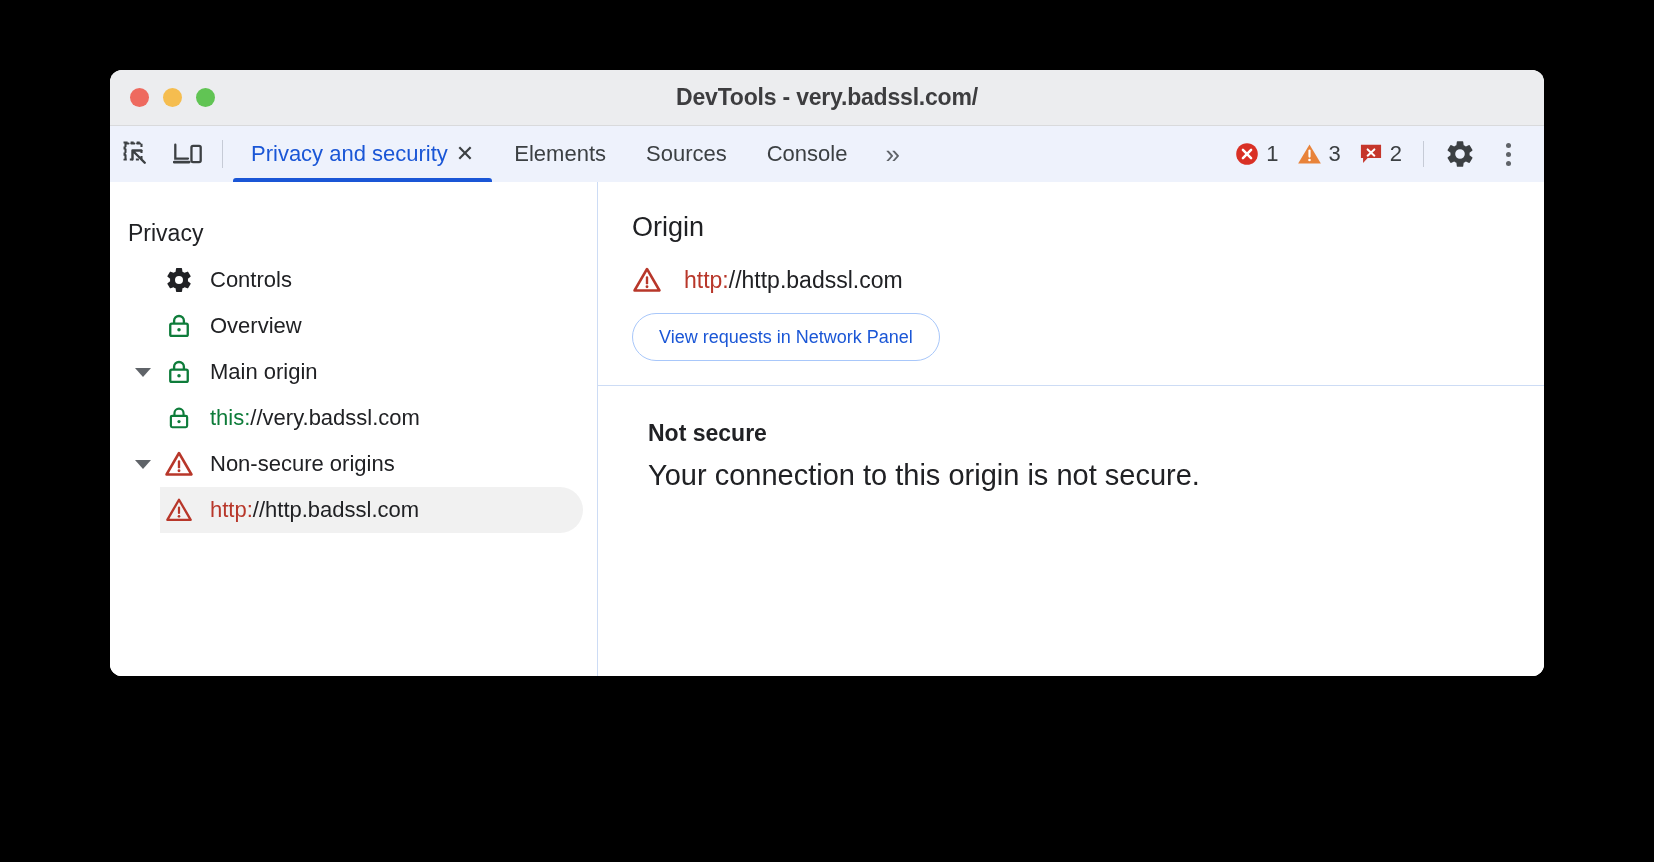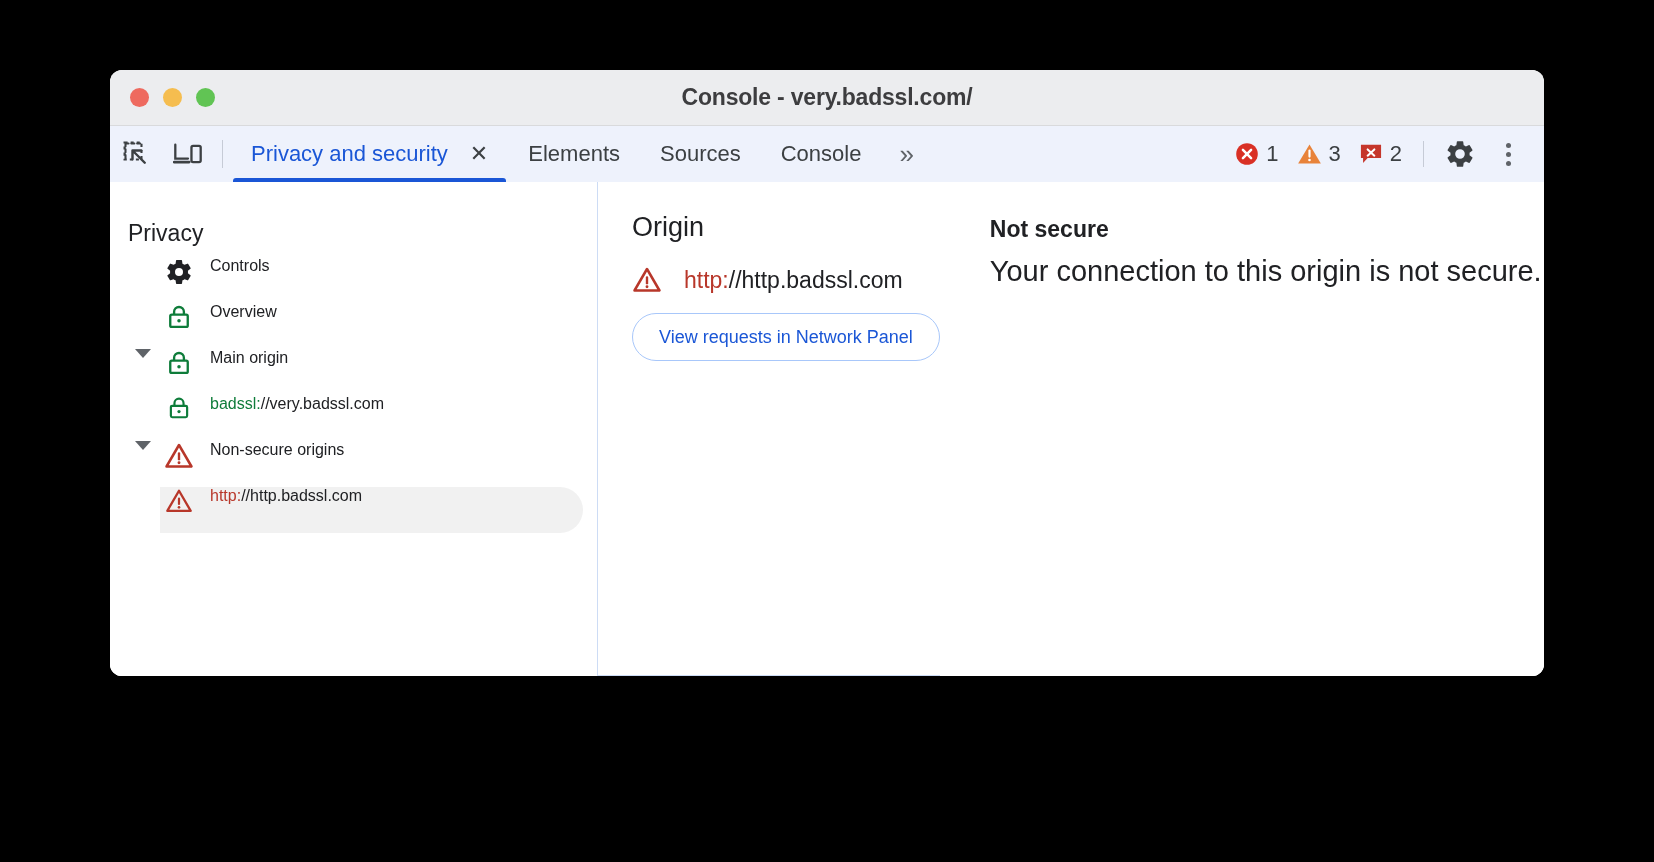--- a/index.html
+++ b/index.html
@@ -75,21 +75,21 @@
   }
   .tb-sep {
     width: 1px;
     background: #c6cbd6;
     margin: 14px 8px;
     flex: 0 0 auto;
   }
   .tab {
     display: flex;
     align-items: center;
-    gap: 22px;
+    gap: 8px;
     padding: 0 20px;
     font-size: 22px;
     color: #3c4043;
     position: relative;
     white-space: nowrap;
     flex: 0 0 auto;
   }
   .tab.active { color: #1a56d6; }
   .tab.active::after {
     content: "";
@@ -170,23 +170,23 @@
   }
 
   .section-title {
     font-size: 23px;
     color: #202124;
     padding: 8px 0 10px 18px;
   }
 
   .nav-row {
     display: flex;
-    align-items: flex-start;
+    align-items: center;
     height: 46px;
-    font-size: 16px;
+    font-size: 22px;
     color: #202124;
     border-radius: 0 24px 24px 0;
     margin-right: 14px;
     position: relative;
   }
   .nav-row.selected { background: #f1f1f1; }
 
   .twisty {
     width: 34px;
     flex: 0 0 34px;
@@ -215,21 +215,21 @@
 
   .scheme-green { color: #0e7c3a; }
   .scheme-red   { color: #b8372a; }
   .host-dark    { color: #202124; }
 
   
   #main {
     flex: 1 1 auto;
     min-width: 0;
     display: flex;
-    flex-direction: row;
+    flex-direction: column;
     background: #ffffff;
   }
   #origin-section {
     padding: 30px 0 24px 34px;
     border-bottom: 1px solid #cddcf5;
   }
   .panel-h1 {
     font-size: 27px;
     color: #202124;
     margin-bottom: 22px;
@@ -271,21 +271,21 @@
 <body>
 
 <div id="window">
 
   <div id="titlebar">
     <div id="traffic">
       <div class="light red"></div>
       <div class="light yellow"></div>
       <div class="light green"></div>
     </div>
-    <div id="window-title">Console - very.badssl.com/</div>
+    <div id="window-title">DevTools - very.badssl.com/</div>
   </div>
 
   <div id="tabbar">
 
     <div class="tb-icon-btn">
       <svg width="28" height="28" viewBox="0 0 24 24">
         <path d="M3 3h3M8 3h3M13 3h3M3 3v3M3 8v3M3 13v3M13 3h3" stroke="#3c4043" stroke-width="1.8" stroke-linecap="round" fill="none" stroke-dasharray="2.6 2.6"></path>
         <rect x="2.2" y="2.2" width="14.5" height="14.5" fill="none" stroke="#3c4043" stroke-width="1.8" stroke-dasharray="2.6 2.6"></rect>
         <path d="M9 9l10.5 10.5M9 9v7.5M9 9h7.5" stroke="#3c4043" stroke-width="2.1" fill="none" stroke-linecap="round" stroke-linejoin="round"></path>
       </svg>
@@ -415,21 +415,21 @@
 
       <div class="nav-row row-indent">
         <div class="row-icon">
           <svg width="26" height="26" viewBox="0 0 24 24">
             <rect x="4.5" y="10" width="15" height="10.5" rx="1.3" fill="none" stroke="#0e7c3a" stroke-width="2"></rect>
             <path d="M7.8 10V7.6a4.2 4.2 0 018.4 0V10" fill="none" stroke="#0e7c3a" stroke-width="2"></path>
             <circle cx="12" cy="15.3" r="1.5" fill="#0e7c3a"></circle>
           </svg>
         </div>
         <div class="row-label">
-          <span class="scheme-green">badssl:</span><span class="host-dark">//very.badssl.com</span>
+          <span class="scheme-green">this:</span><span class="host-dark">//very.badssl.com</span>
         </div>
       </div>
 
       <div class="nav-row">
         <div class="twisty">
             <i></i>
           </div>
         <div class="row-icon">
           <svg width="30" height="30" viewBox="0 0 24 24">
             <path d="M12 3.2L22 20.4H2z" fill="none" stroke="#b8372a" stroke-width="2" stroke-linejoin="round"></path>

